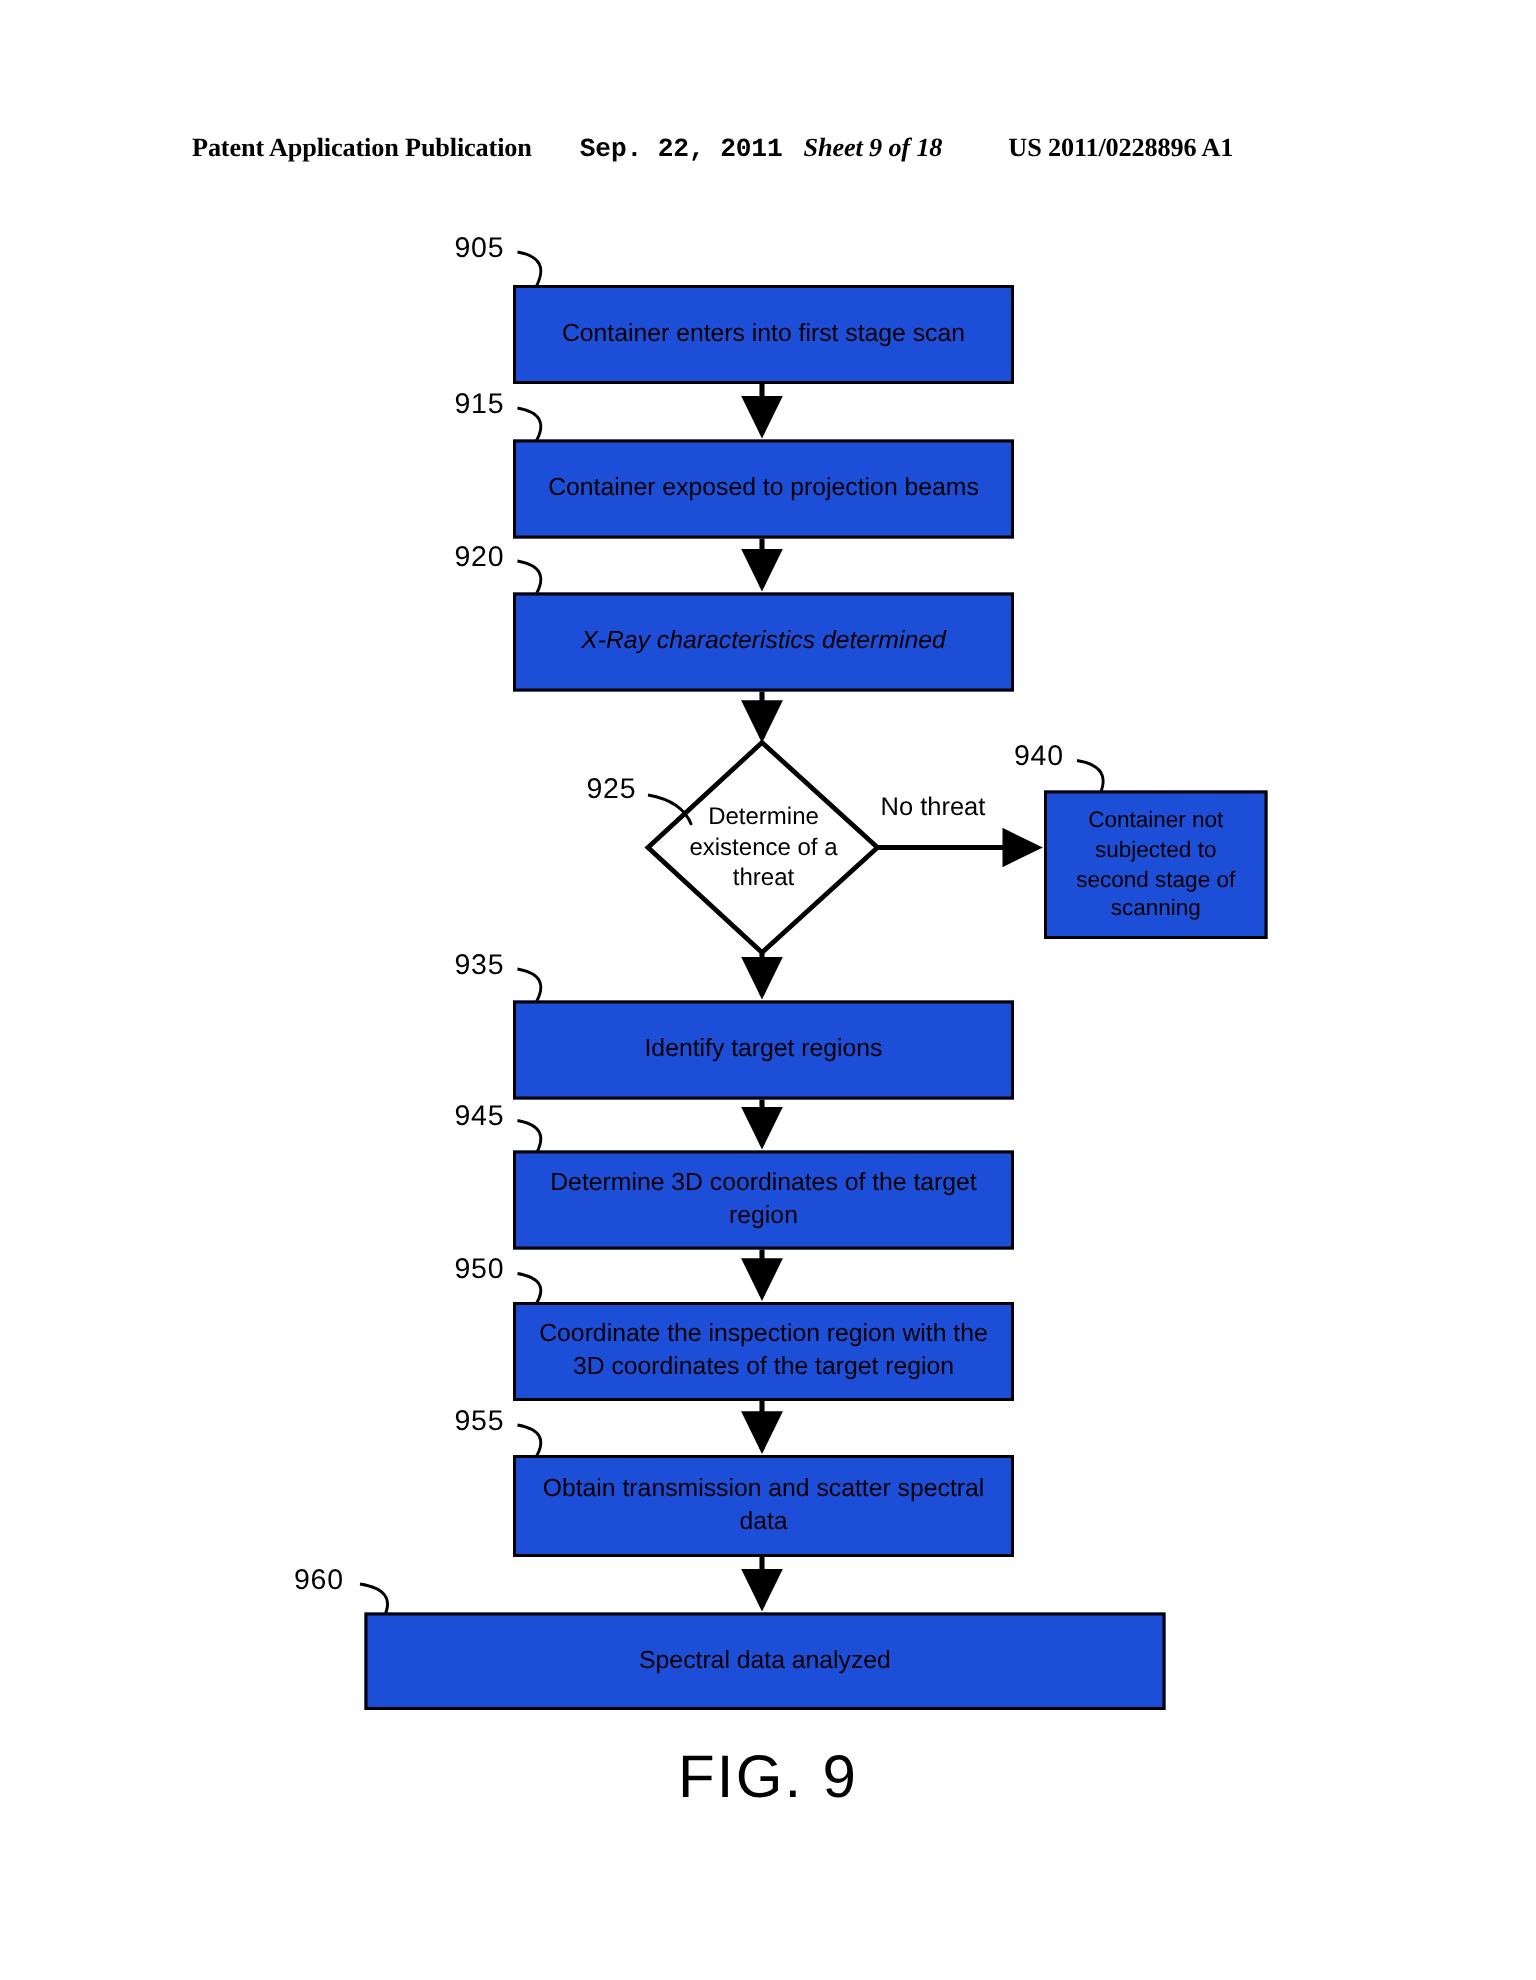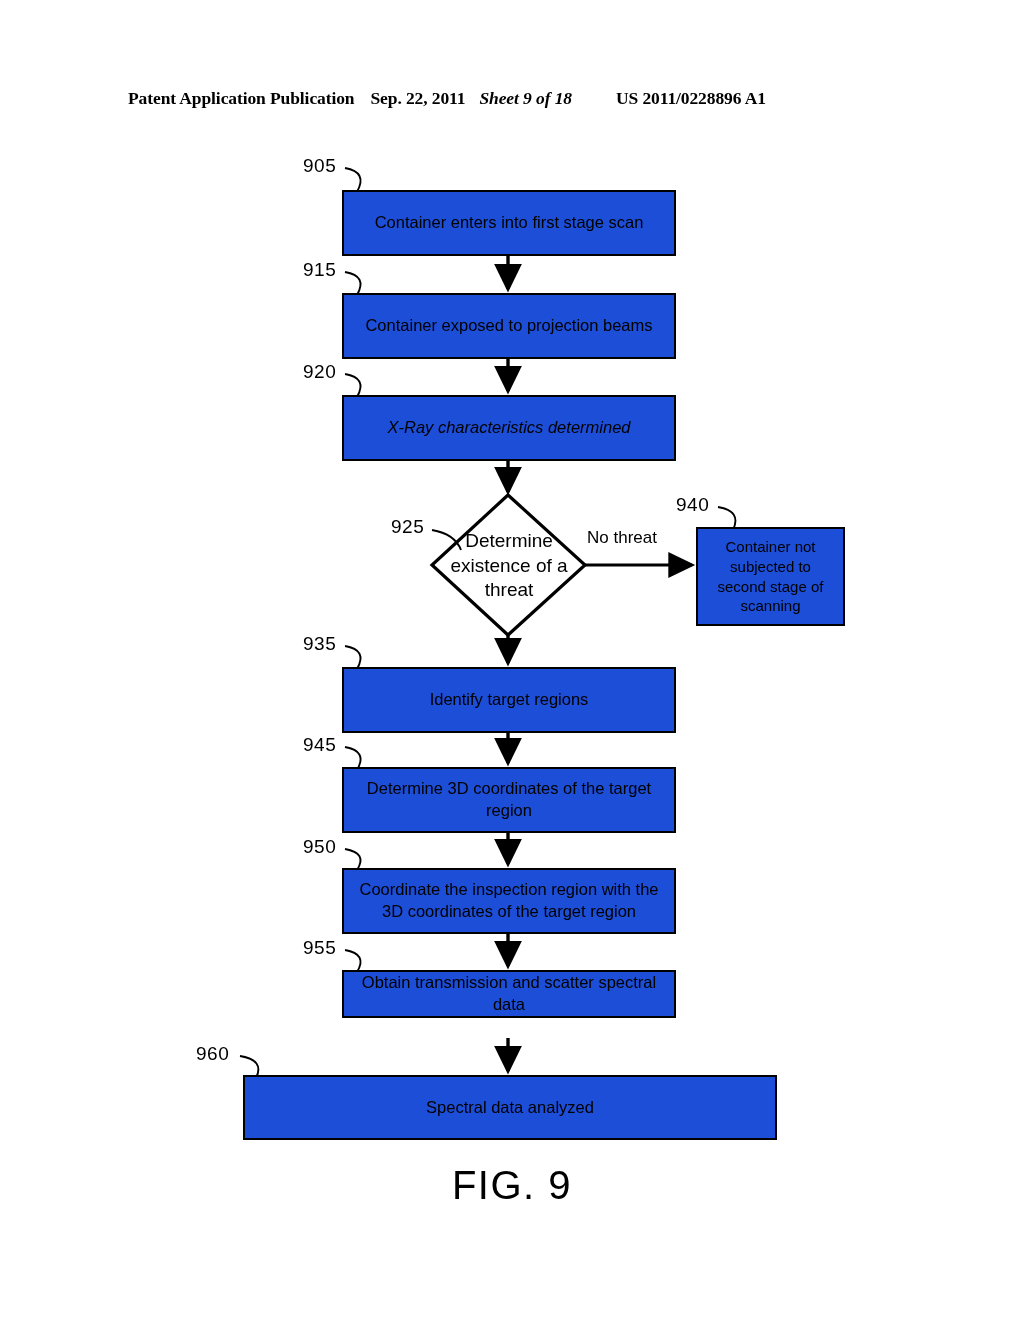--- a/index.html
+++ b/index.html
@@ -25,21 +25,21 @@
     height: 24px;
     font-family: "Liberation Serif", serif;
     font-weight: bold;
     font-size: 17.5px;
     letter-spacing: -0.1px;
     white-space: nowrap;
     display: flex;
     align-items: baseline;
   }
   #page-header .hdr-pub   { }
-  #page-header .hdr-date  { margin-left: 16px; }
+  #page-header .hdr-date  { margin-left: 32px; font-family: Liberation Mono, monospace; }
   #page-header .hdr-sheet { margin-left: 14px; font-style: italic; }
   #page-header .hdr-num   { margin-left: 44px; }
 
   
   #flow {
     position: absolute;
     left: 0;
     top: 0;
     width: 1024px;
     height: 1320px;
@@ -69,35 +69,35 @@
   .node .node-text { display: block; width: 100%; }
 
   
   #box-905 { left: 342px; top: 190px;  width: 334px; height: 66px; }
   #box-915 { left: 342px; top: 293px;  width: 334px; height: 66px; }
   #box-920 { left: 342px; top: 395px;  width: 334px; height: 66px; font-style: italic; }
   #box-940 { left: 696px; top: 527px;  width: 149px; height: 99px; font-size: 15px; }
   #box-935 { left: 342px; top: 667px;  width: 334px; height: 66px; }
   #box-945 { left: 342px; top: 767px;  width: 334px; height: 66px; }
   #box-950 { left: 342px; top: 868px;  width: 334px; height: 66px; }
-  #box-955 { left: 342px; top: 970px;  width: 334px; height: 48px; }
+  #box-955 { left: 342px; top: 970px;  width: 334px; height: 68px; }
   #box-960 { left: 243px; top: 1075px; width: 534px; height: 65px; }
 
   
   #diamond-925-label {
     position: absolute;
     left: 440px;
     top: 528px;
     width: 138px;
     height: 76px;
     display: flex;
     align-items: center;
     justify-content: center;
     text-align: center;
-    font-size: 19px;
+    font-size: 16px;
     line-height: 1.3;
   }
 
   
   .ref {
     position: absolute;
     font-size: 19px;
     letter-spacing: 0.5px;
     white-space: nowrap;
   }

